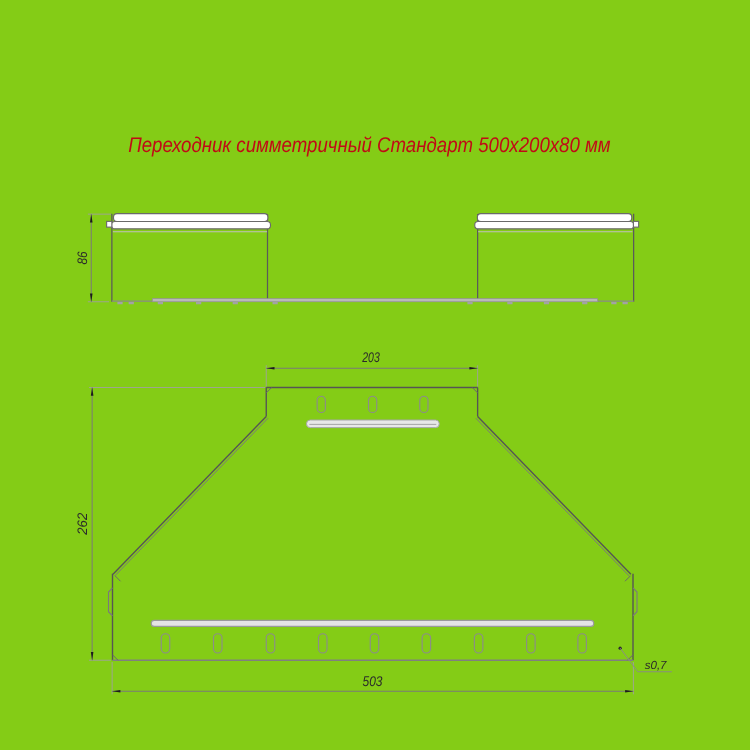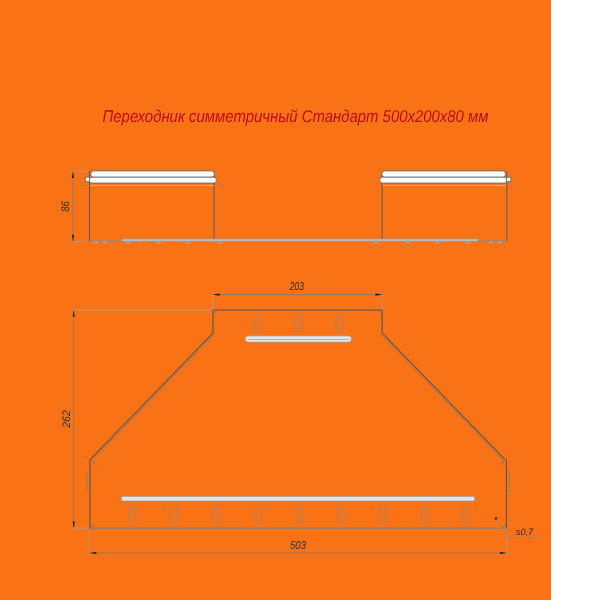--- a/index.html
+++ b/index.html
@@ -1,16 +1,16 @@
 <!DOCTYPE html>
 <html><head>
 <meta charset="utf-8">
 <style>
   html,body{margin:0;padding:0;background:#fff;}
-  #page{width:551px;height:600px;position:relative;background:#f97316;overflow:hidden;will-change:transform;transform:translateZ(0);}
+  #page{width:600px;height:600px;position:relative;background:#84cc16;overflow:hidden;will-change:transform;transform:translateZ(0);}
   svg{position:absolute;left:0;top:0;}
   text{font-family:"Liberation Sans",sans-serif;font-style:italic;text-rendering:geometricPrecision;}
 </style>
 </head>
 <body>
 <div id="page">
 <svg width="600" height="600" viewBox="0 0 600 600" fill="none">
 
   <text x="295.5" y="121.6" text-anchor="middle" font-size="17" fill="#c00b16" textLength="386" lengthAdjust="spacingAndGlyphs">Переходник симметричный Стандарт 500х200х80 мм</text>
 

